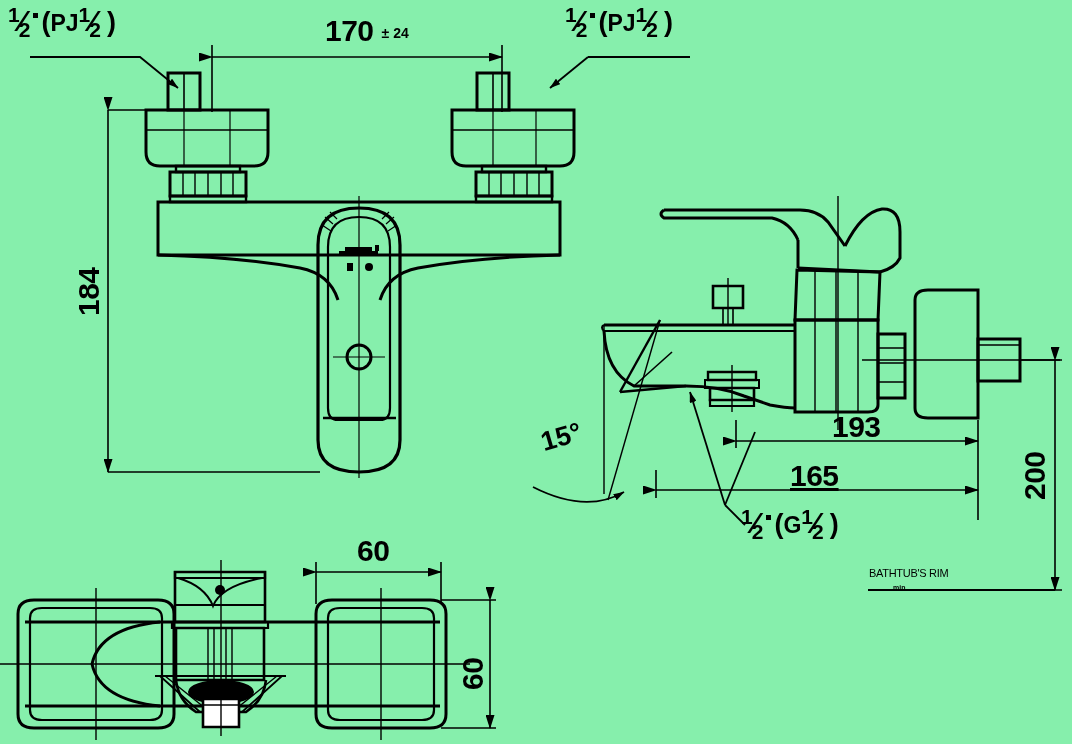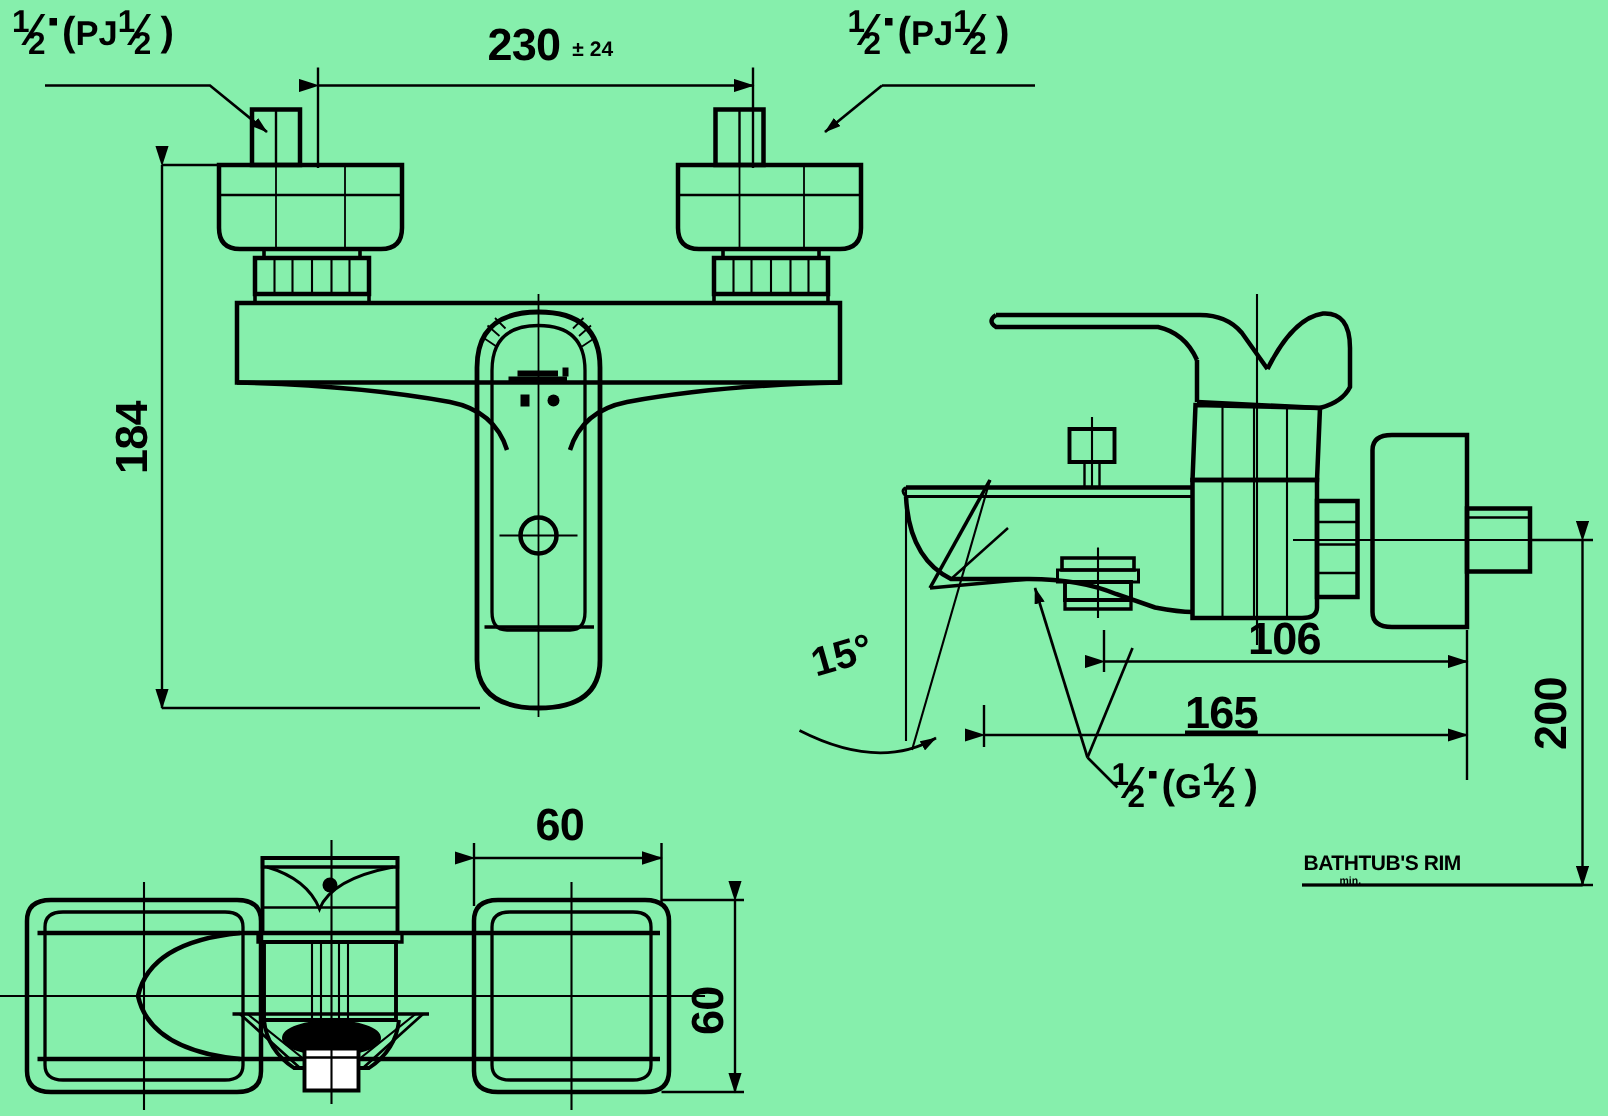--- a/index.html
+++ b/index.html
@@ -15,21 +15,21 @@
 
   
   .thr{position:absolute;font-weight:bold;white-space:nowrap;line-height:1;}
   .frac{display:inline-block;position:relative;vertical-align:baseline;}
   .frac .nu{position:relative;top:-9px;font-size:21px;}
   .frac .sl{font-size:30px;}
   .frac .de{position:relative;top:6px;left:-6px;font-size:21px;}
   .inch{display:inline-block;position:relative;top:-13px;left:-3px;width:5px;height:5px;background:#000;}
   .paren{font-size:27px;}
   .tletter{font-size:23px;}
-  .rim-txt{font-size:14px;font-weight:bold;letter-spacing:-0.3px;}
+  .rim-txt{font-size:11px;font-weight:normal;letter-spacing:-0.3px;}
   .rim-min{font-size:7px;font-weight:bold;}
 </style>
 </head>
 <body>
 
 <div id="sheet">
 
   <svg class="dwg" viewBox="0 0 1072 744">
     <defs>
       <marker id="ah" markerWidth="14" markerHeight="9" refX="13" refY="4.5" orient="auto" markerUnits="userSpaceOnUse">
@@ -259,26 +259,26 @@
     <span class="frac">
       <span class="nu">1</span><span class="sl">⁄</span><span class="de">2</span></span><span class="inch"></span><span class="paren">(</span><span class="tletter">PJ</span><span class="frac"><span class="nu">1</span><span class="sl">⁄</span><span class="de">2</span></span><span class="paren">)</span>
   </div>
 
   <div class="thr" style="left:722px; top:508px;margin-left:19px;">
     <span class="frac">
       <span class="nu">1</span><span class="sl">⁄</span><span class="de">2</span></span><span class="inch"></span><span class="paren">(</span><span class="tletter">G</span><span class="frac"><span class="nu">1</span><span class="sl">⁄</span><span class="de">2</span></span><span class="paren">)</span>
   </div>
 
   <div class="lbl" style="left:325px; top:16px;">
-    <span class="dim-big">230</span><span class="dim-sm" style="margin-left:8px;position:relative;top:-3px;">± 24</span>
+    <span class="dim-big">170</span><span class="dim-sm" style="margin-left:8px;position:relative;top:-3px;">± 24</span>
   </div>
 
   <div class="lbl dim-big rot90" style="left:74px; top:316px;">184</div>
 
-  <div class="lbl dim-big" style="left:832px; top:412px;">106</div>
+  <div class="lbl dim-big" style="left:832px; top:412px;">193</div>
 
   <div class="lbl dim-big" style="left:790px; top:461px;text-decoration:underline;">165</div>
 
   <div class="lbl dim-big rot90" style="left:1020px; top:500px;">200</div>
 
   <div class="lbl dim-med" style="left:538px; top:430px; transform:rotate(-16deg); transform-origin:left top;">15°</div>
 
   <div class="lbl dim-big" style="left:357px; top:536px;">60</div>
 
   <div class="lbl dim-big rot90" style="left:458px; top:690px;">60</div>

